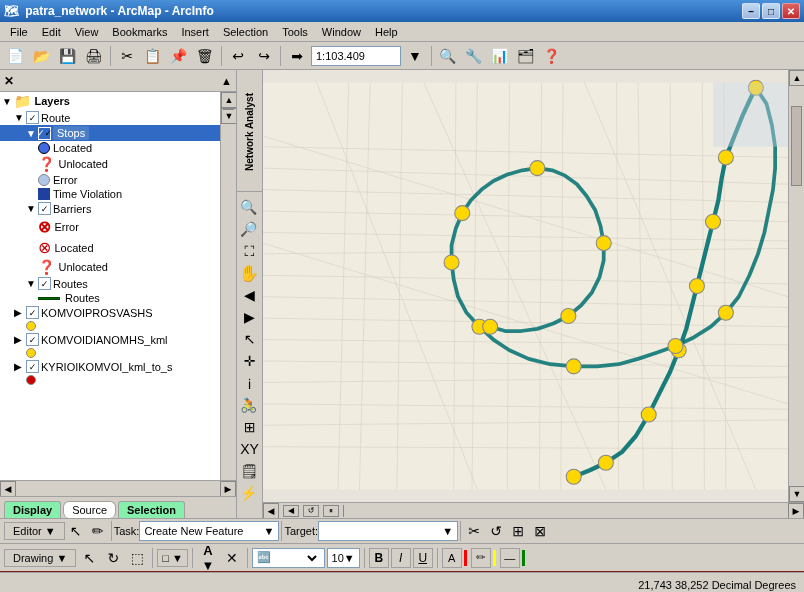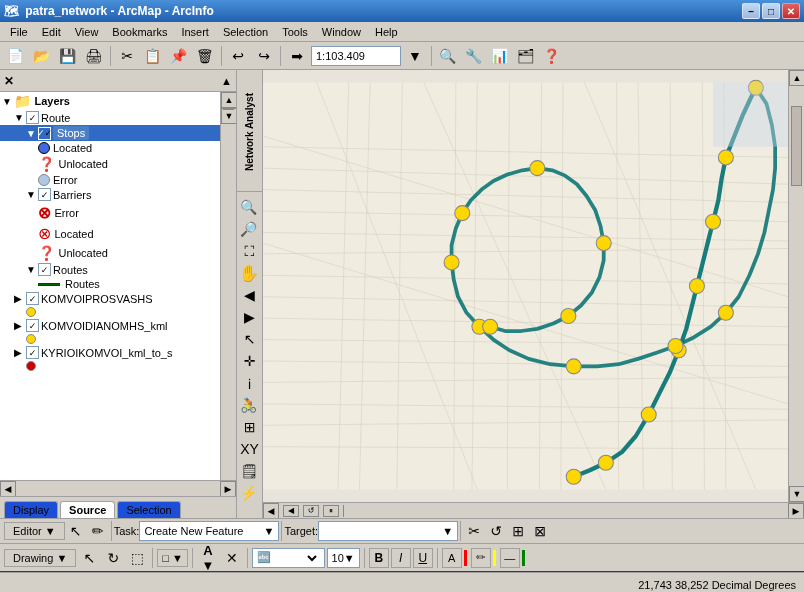--- a/index.html
+++ b/index.html
@@ -76,25 +76,26 @@
     .sym-yellow-circle { background: #ffd700; border-radius: 50%; width: 10px; height: 10px; margin-right: 3px; flex-shrink: 0; border: 1px solid #888; }
     .sym-red-circle { background: #cc0000; border-radius: 50%; width: 10px; height: 10px; margin-right: 3px; flex-shrink: 0; border: 1px solid #888; }
     .expand-icon { font-size: 10px; width: 10px; margin-right: 2px; flex-shrink: 0; }
 
     
     #toc-tabs {
       height: 22px; background: #d4d0c8; border-top: 1px solid #a0a0a0;
       display: flex; align-items: flex-end; padding: 0 4px;
     }
     .toc-tab {
-      padding: 2px 8px; border: 1px solid #a0a0a0; background: #1d4ed8;
+      padding: 2px 8px; border: 1px solid #a0a0a0; background: #86efac;
       cursor: pointer; font-size: 11px; margin-right: 2px; border-bottom: none;
       border-radius: 3px 3px 0 0;
-    }
-    .toc-tab.active { background: white; font-weight: bold; }
+      font-weight: bold;
+    }
+    .toc-tab.active { background: white; font-weight: normal; border-radius: 6px; }
 
     
     #map-container {
       flex: 1; position: relative; overflow: hidden;
       background: #f5f0e8;
     }
 
     
     #editor-toolbar {
       height: 26px; background: #d4d0c8; border-top: 1px solid #a0a0a0;
@@ -208,20 +209,24 @@
         <div class="layer-item indent3">
           <span class="sym-question">❓</span>
           <span>Unlocated</span>
         </div>
 
         <div class="layer-item indent3">
           <div class="sym-light-blue"></div>
           <span>Error</span>
         </div>
 
+        <div class="layer-item indent3">
+          <div class="sym-dark-blue-sq"></div>
+          <span>Time Violation</span>
+        </div>
 
         <div class="layer-item indent2">
           <span class="expand-icon">▼</span>
           <div class="checkbox checked"></div>
           <span>Barriers</span>
         </div>
 
         <div class="layer-item indent3">
           <span style="color:#cc0000; font-size:16px; margin-right:3px; font-weight:bold;">⊗</span>
           <span>Error</span>

